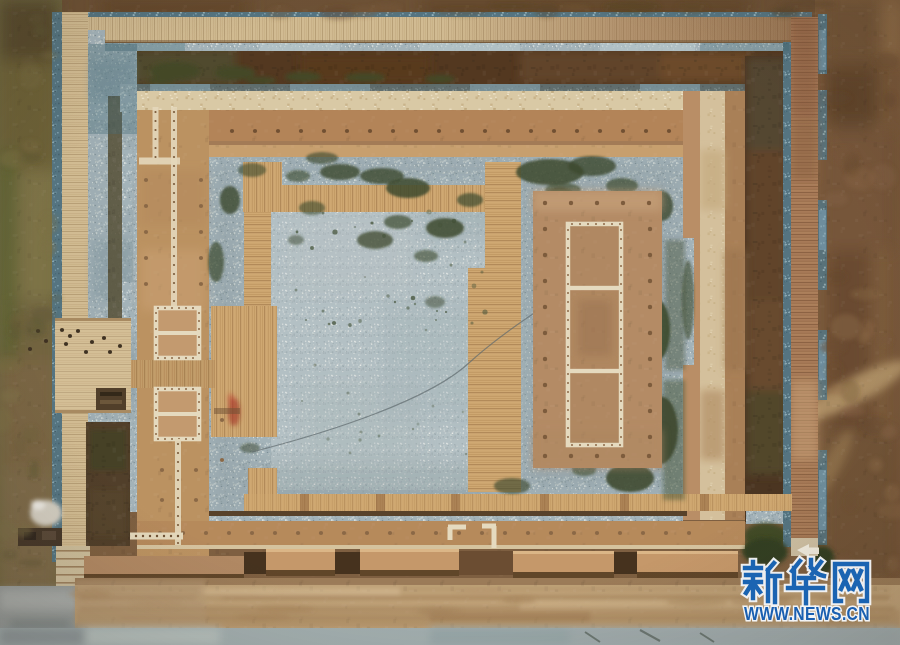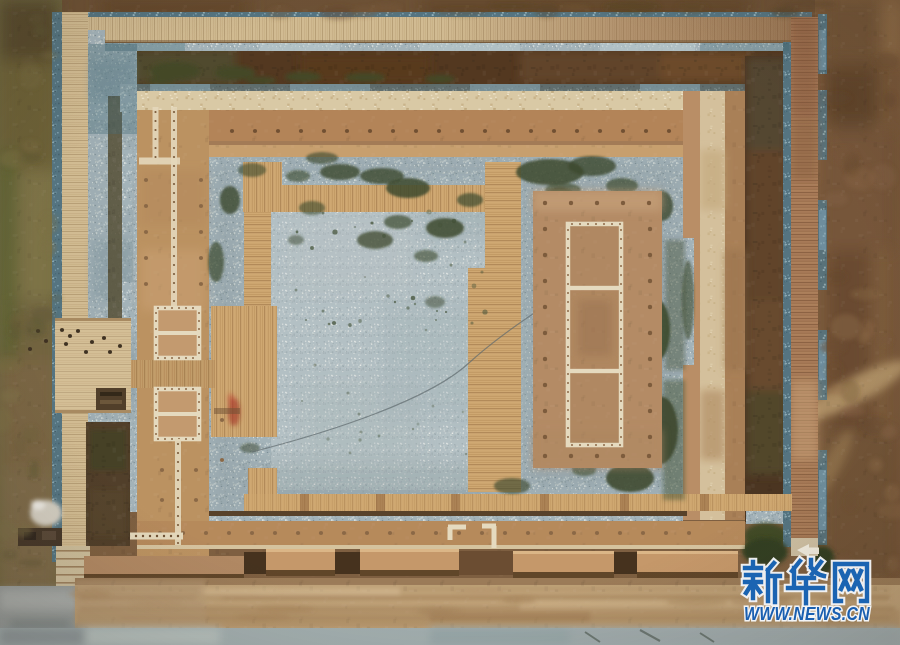--- a/index.html
+++ b/index.html
@@ -1,13 +1,13 @@
 <!DOCTYPE html>
 <html><head><meta charset="utf-8"><title>Aerial site</title>
-<style>html,body{margin:0;padding:0;background:#7d5f42;font-family:"Liberation Sans",sans-serif;}#stage{width:900px;height:645px;overflow:hidden;position:relative;font-style:italic;}</style>
+<style>html,body{margin:0;padding:0;background:#7d5f42;font-family:"Liberation Sans",sans-serif;}#stage{width:900px;height:645px;overflow:hidden;position:relative;}</style>
 </head><body>
 <div id="stage"><svg width="900" height="645" viewBox="0 0 900 645" xmlns="http://www.w3.org/2000/svg">
       <defs>
         <pattern id="plankV" width="7" height="40" patternUnits="userSpaceOnUse">
           <rect width="7" height="40" fill="#d4bf97"></rect>
           <rect x="0" width="1.0" height="40" fill="#8f744e" opacity="0.4"></rect>
           <rect x="3.3" width="0.8" height="40" fill="#a98d64" opacity="0.35"></rect>
           <rect x="5.2" width="0.7" height="40" fill="#c4ad82" opacity="0.7"></rect>
         </pattern>
         <pattern id="plankH" width="40" height="7" patternUnits="userSpaceOnUse">

